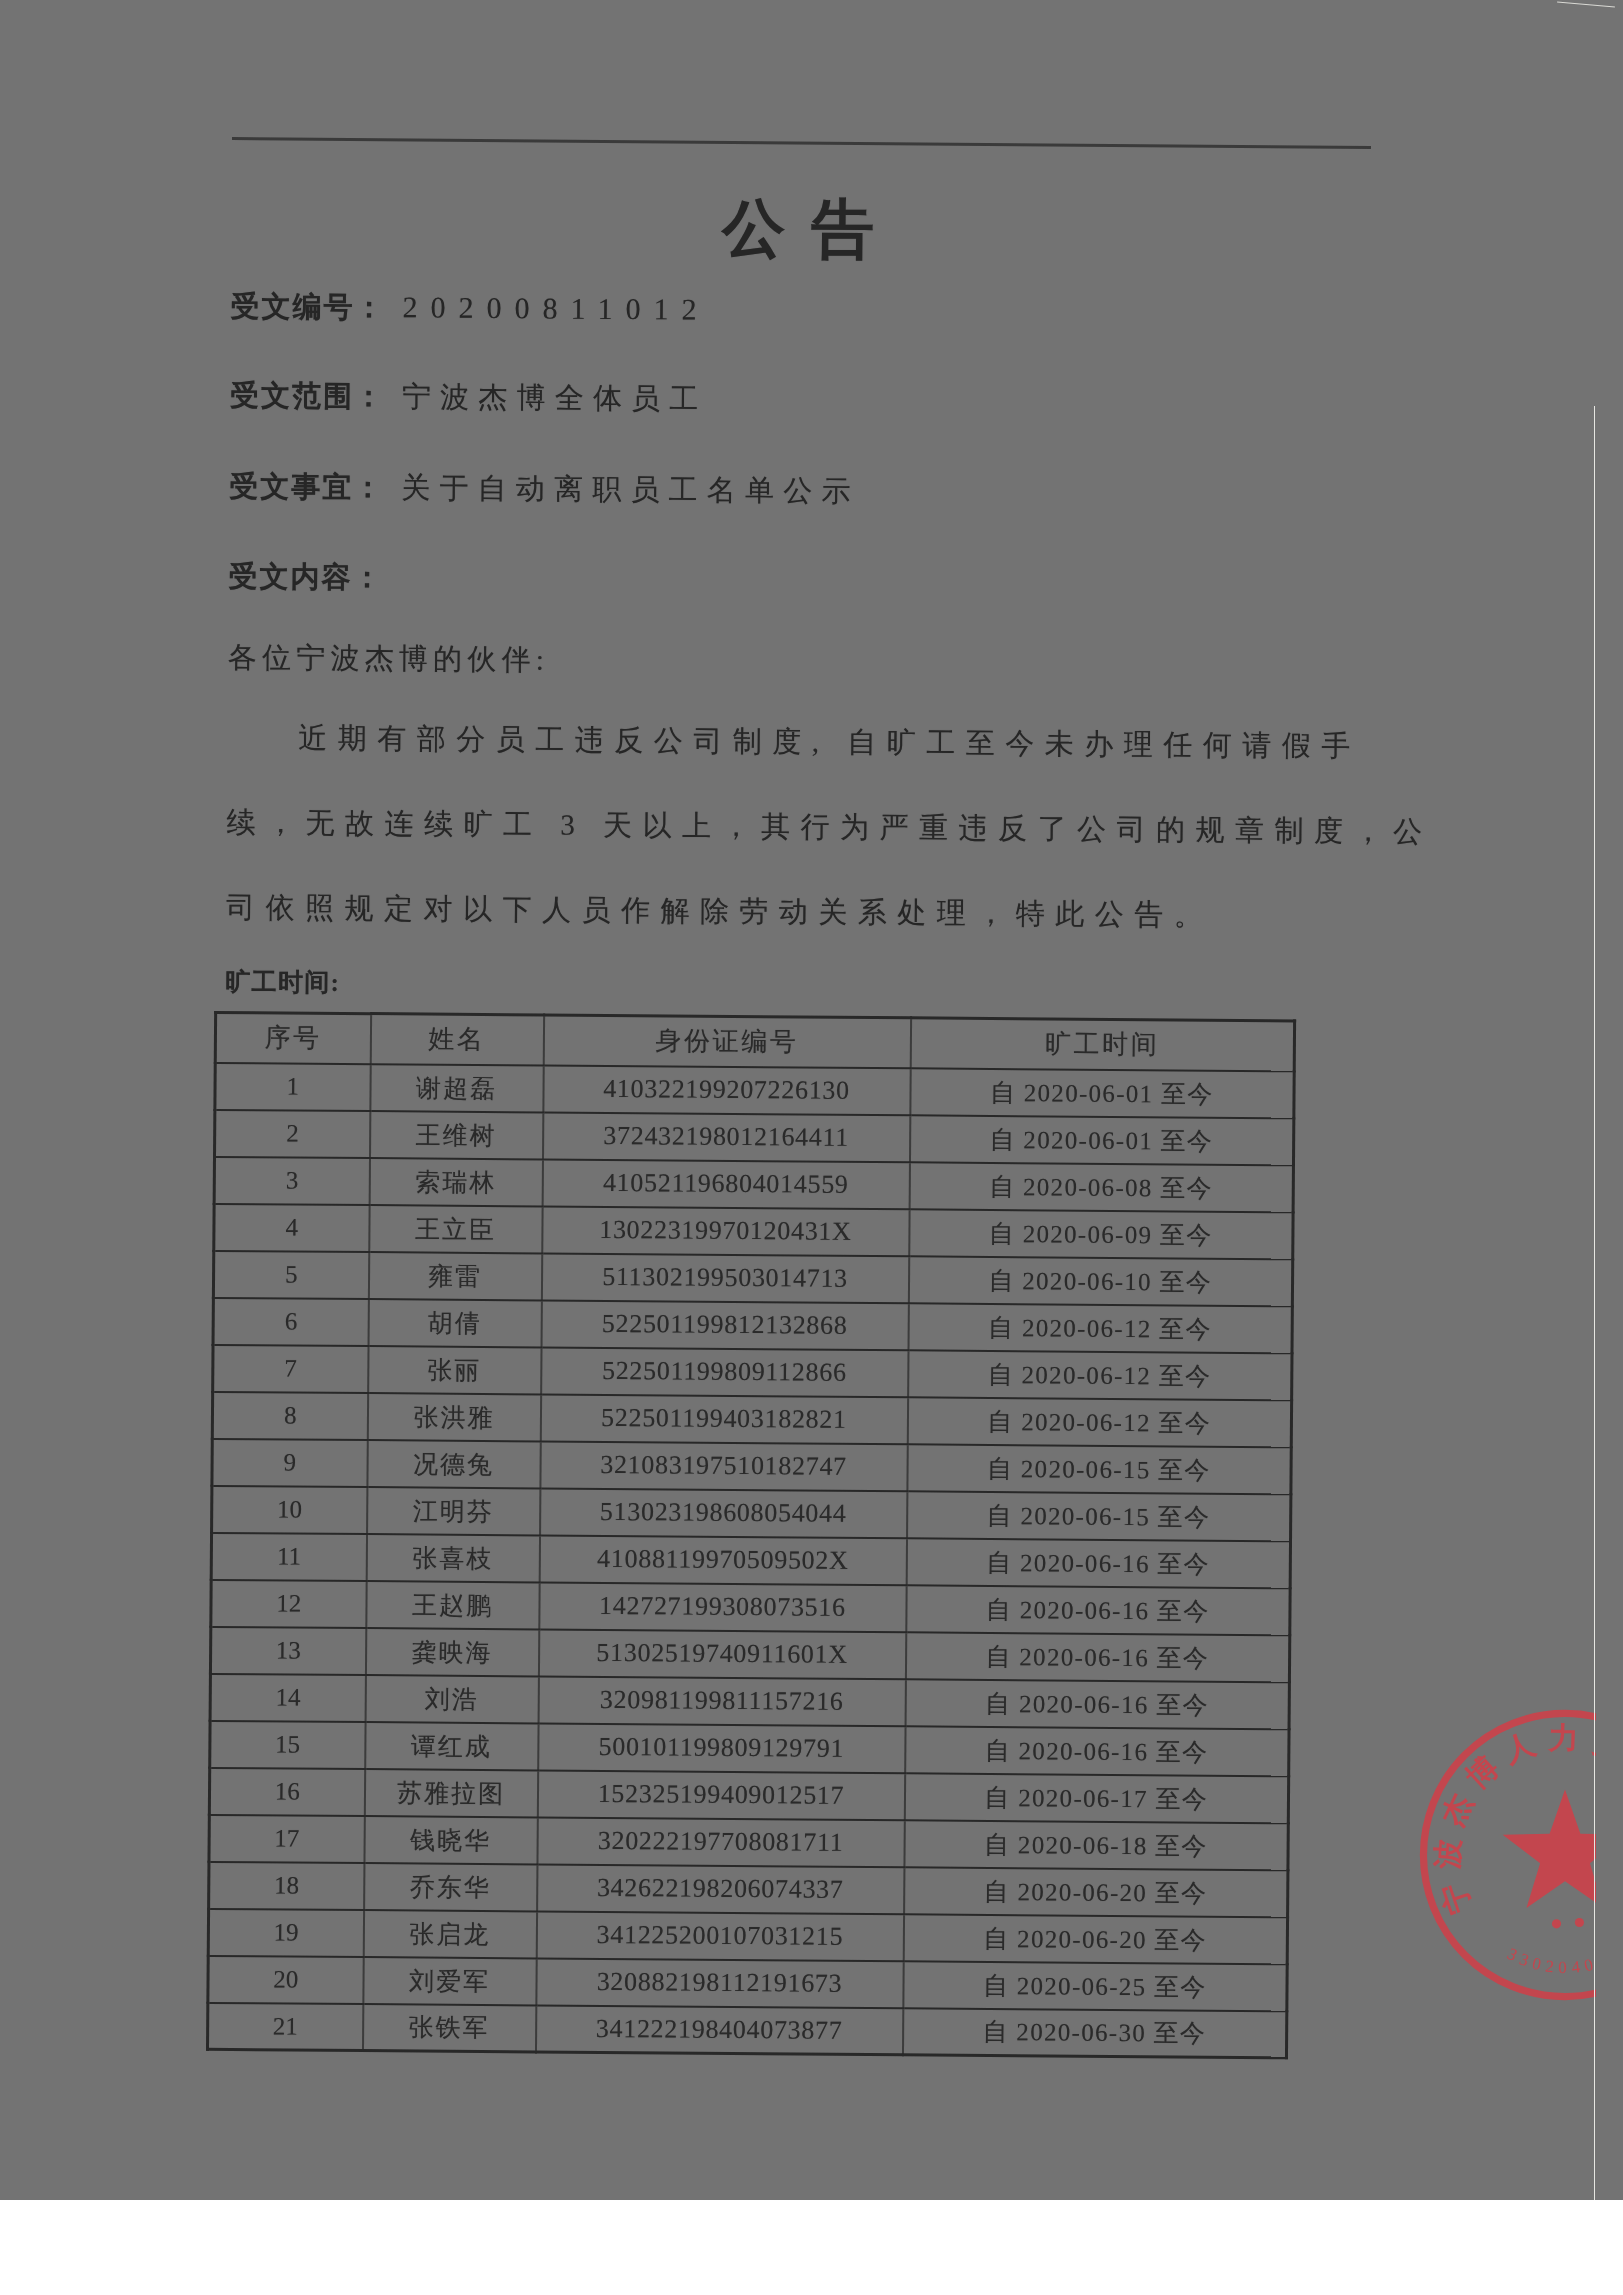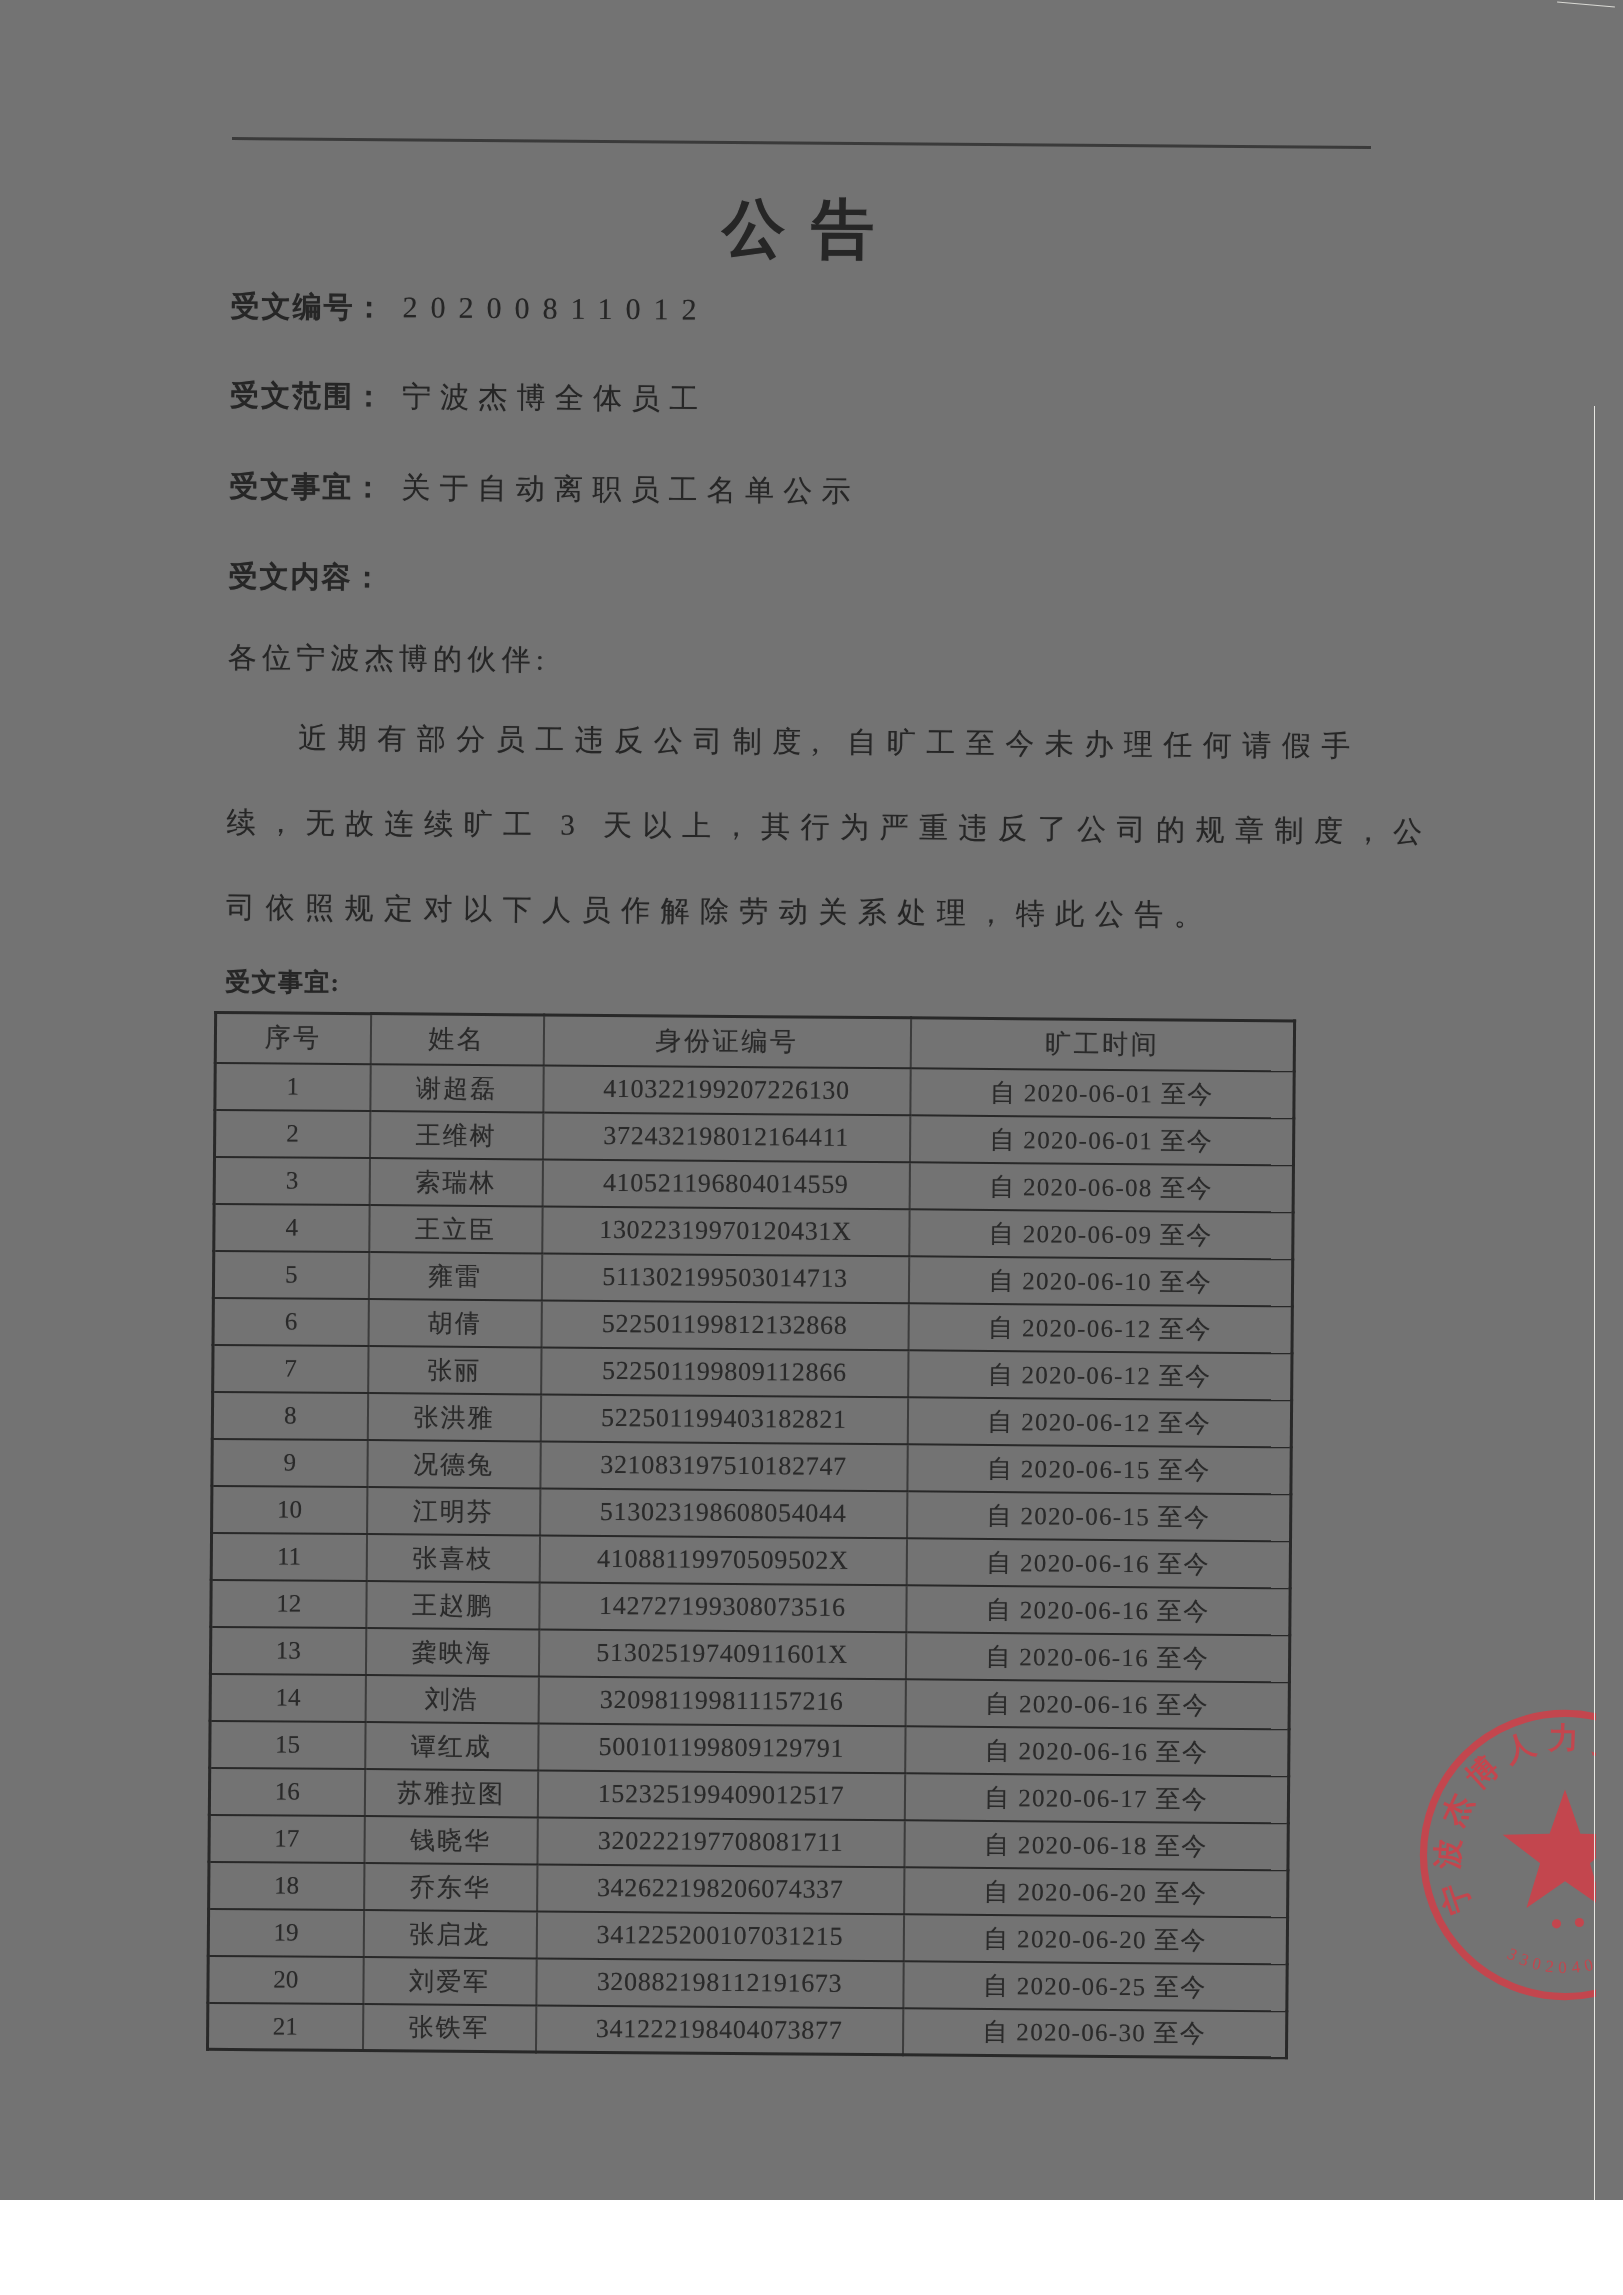--- a/index.html
+++ b/index.html
@@ -82,21 +82,21 @@
     <div class="field f3">
       <span class="lbl">受文内容：</span><span class="val"></span>
     </div>
 
     <div class="salutation">各位宁波杰博的伙伴:</div>
 
     <div class="body-line l0">近期有部分员工违反公司制度, 自旷工至今未办理任何请假手</div>
     <div class="body-line l1">续，无故连续旷工 3 天以上，其行为严重违反了公司的规章制度，公</div>
     <div class="body-line l2">司依照规定对以下人员作解除劳动关系处理，特此公告。</div>
 
-    <div class="list-intro">受文事宜:</div>
+    <div class="list-intro">旷工时间:</div>
 
     <table class="roster">
       <colgroup>
         <col style="width:155px">
           <col style="width:173px">
           <col style="width:367px">
           <col style="width:384px">
       </colgroup>
       <thead>
         <tr>

